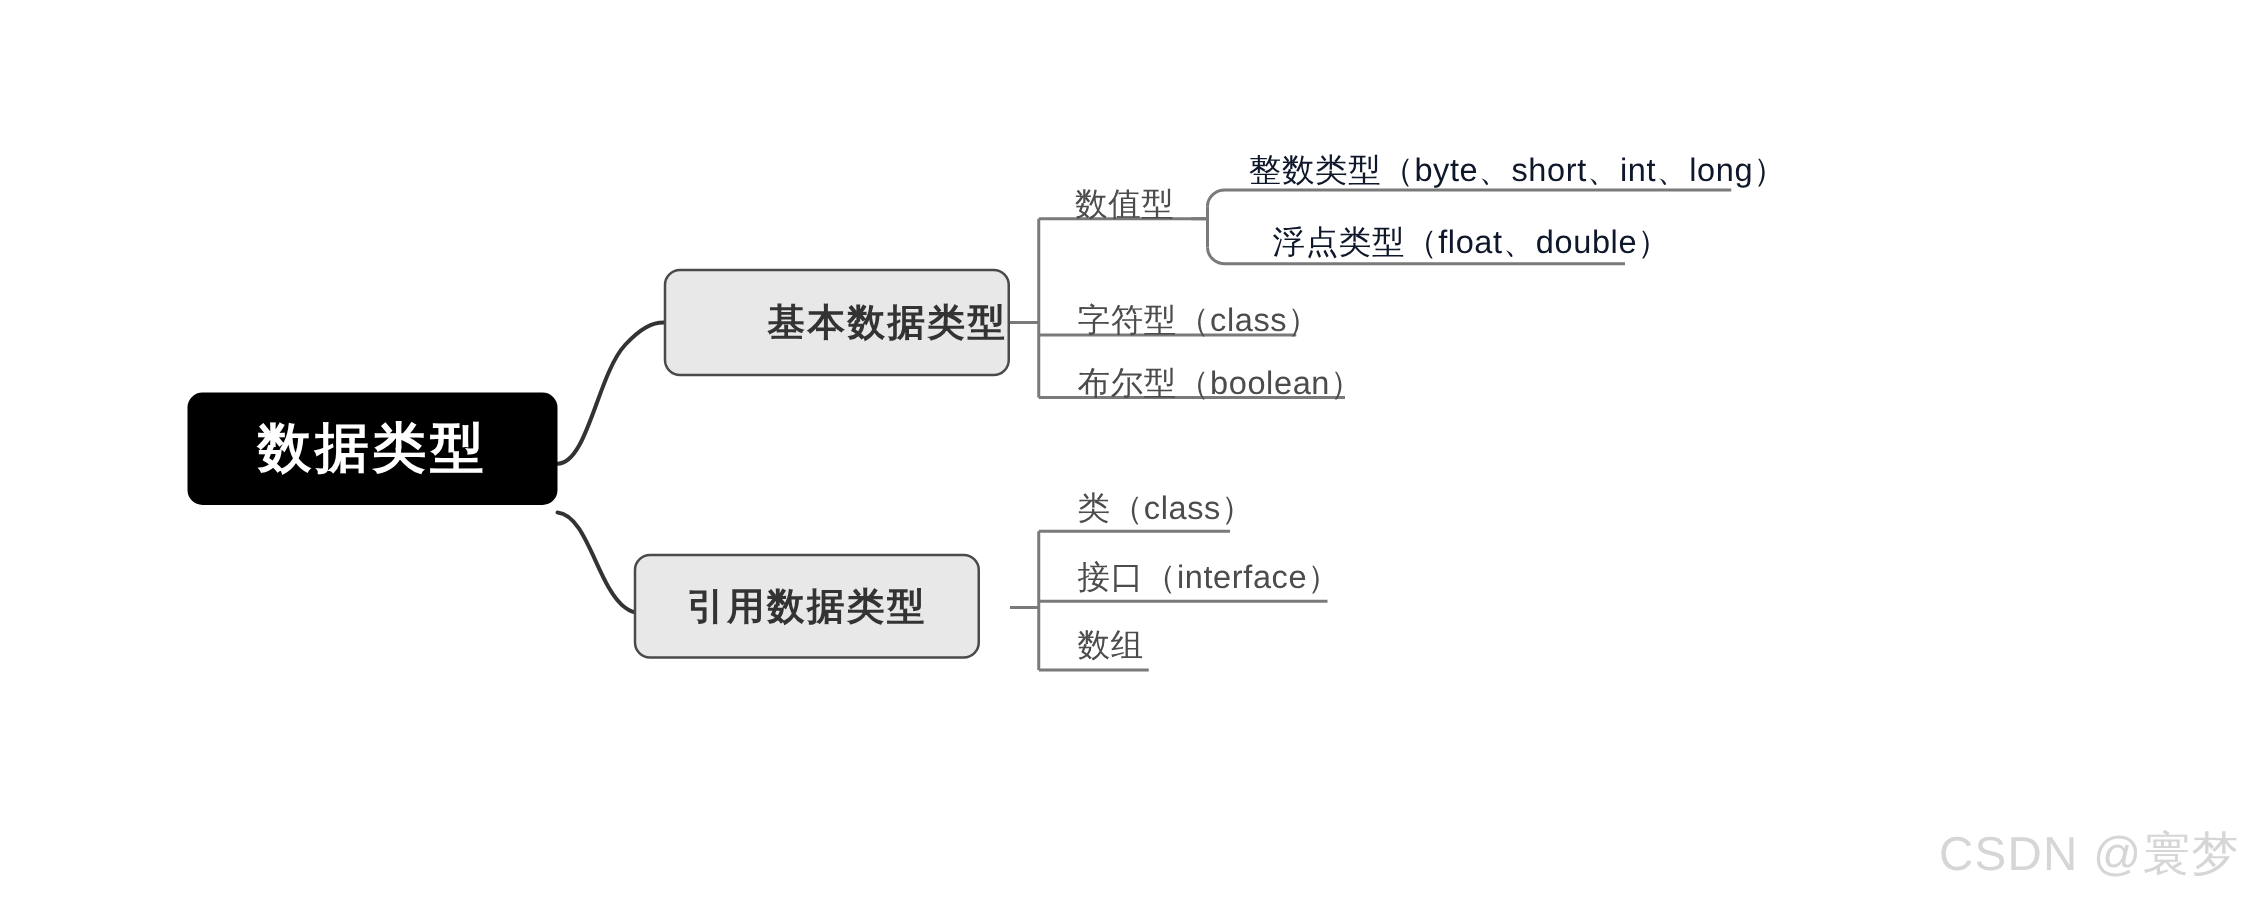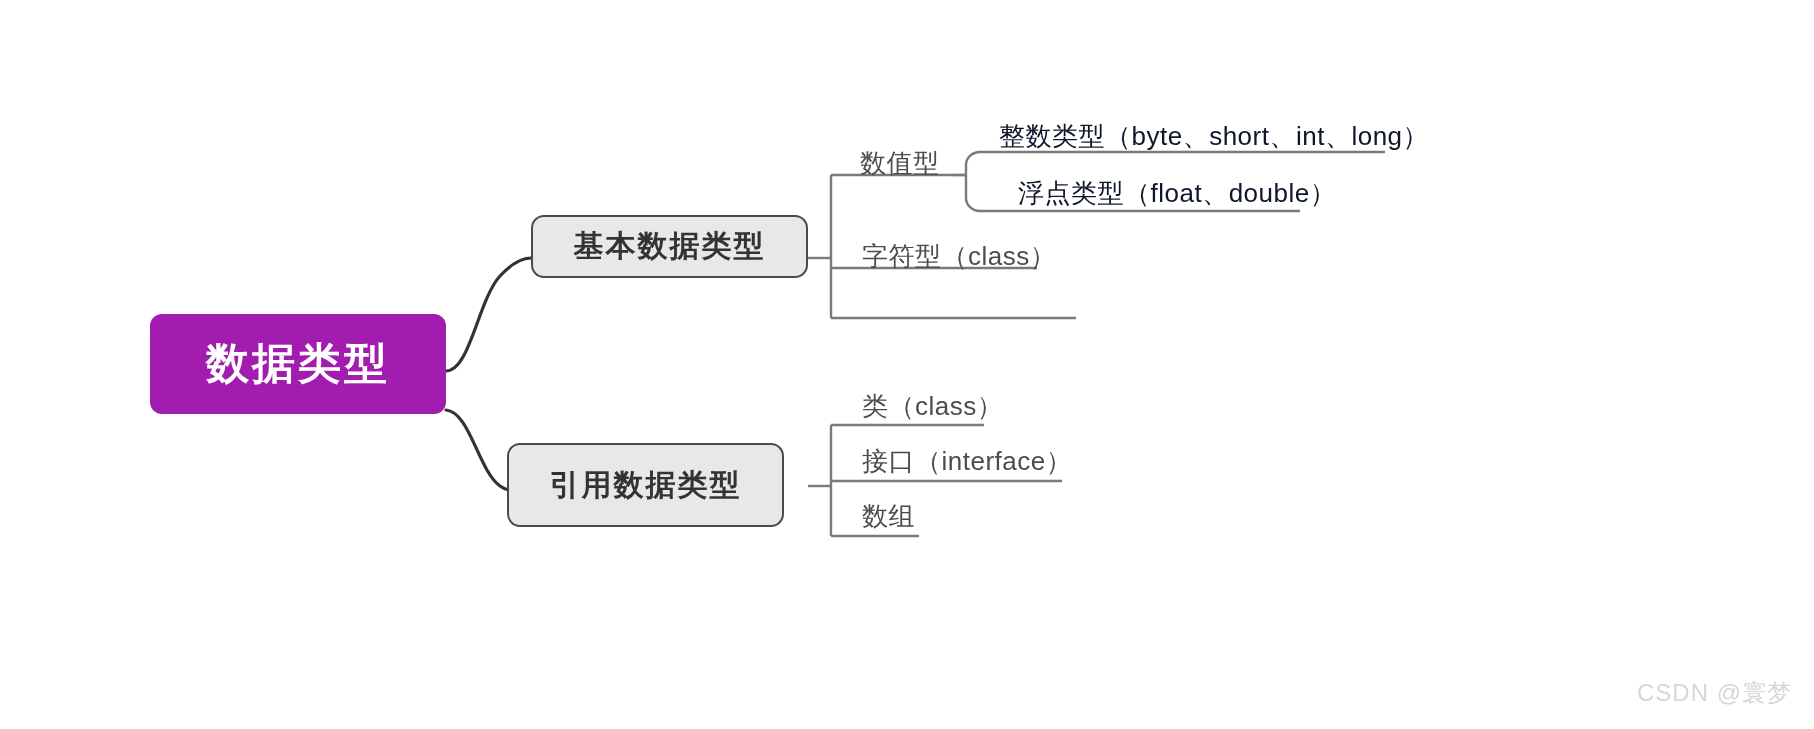--- a/index.html
+++ b/index.html
@@ -32,46 +32,47 @@
   .node {
     position: absolute;
     box-sizing: border-box;
     display: flex;
     align-items: center;
     justify-content: center;
     white-space: nowrap;
   }
 
   .root-node {
-    background: #a21caf;
+    background: #000000;
     color: #ffffff;
     border-radius: 12px;
     font-size: 43px;
     font-weight: bold;
     letter-spacing: 3px;
     left: 150px;
     top: 314px;
     width: 296px;
-    height: 100px;
+    height: 90px;
   }
 
   .branch-node {
     background: #e8e8e8;
     border: 2.5px solid #4a4a4a;
     border-radius: 13px;
     color: #333333;
     font-size: 30px;
     font-weight: bold;
     letter-spacing: 2px;
   }
   .branch-primitive {
     left: 531px;
     top: 215px;
     width: 277px;
-    height: 63px;
+    height: 86px;
+    justify-content: flex-end;
   }
   .branch-reference {
     left: 507px;
     top: 443px;
     width: 277px;
     height: 84px;
   }
 
   .leaf {
     position: absolute;
@@ -85,21 +86,21 @@
     color: #0f172a;
     font-size: 26px;
   }
 
   
   .watermark {
     position: absolute;
     right: 22px;
     bottom: 20px;
     color: #d6d6d6;
-    font-size: 24px;
+    font-size: 38px;
     letter-spacing: 1px;
     white-space: nowrap;
   }
 </style>
 </head>
 <body>
 
 <div id="canvas">
 
   <svg id="links" viewBox="0 0 1814 729" xmlns="http://www.w3.org/2000/svg">
@@ -143,20 +144,23 @@
   </div>
 
   <div class="leaf" style="left:860px; top:150px;">
     <span>数值型</span>
   </div>
 
   <div class="leaf" style="left:862px; top:243px;">
     <span>字符型（class）</span>
   </div>
 
+  <div class="leaf" style="left:862px; top:293px;">
+    <span>布尔型（boolean）</span>
+  </div>
 
   <div class="leaf leaf-sub" style="left:999px; top:123px;">
     <span>整数类型（byte、short、int、long）</span>
   </div>
 
   <div class="leaf leaf-sub" style="left:1018px; top:180px;">
     <span>浮点类型（float、double）</span>
   </div>
 
   <div class="leaf" style="left:862px; top:393px;">

